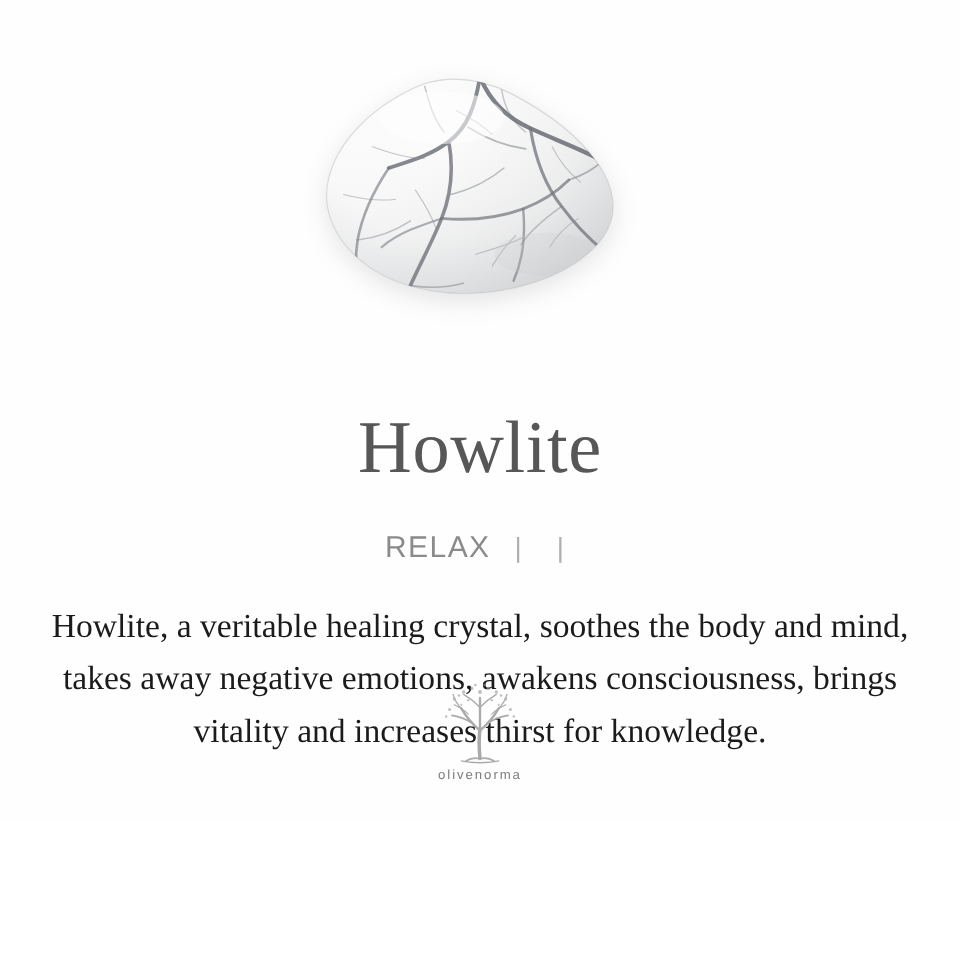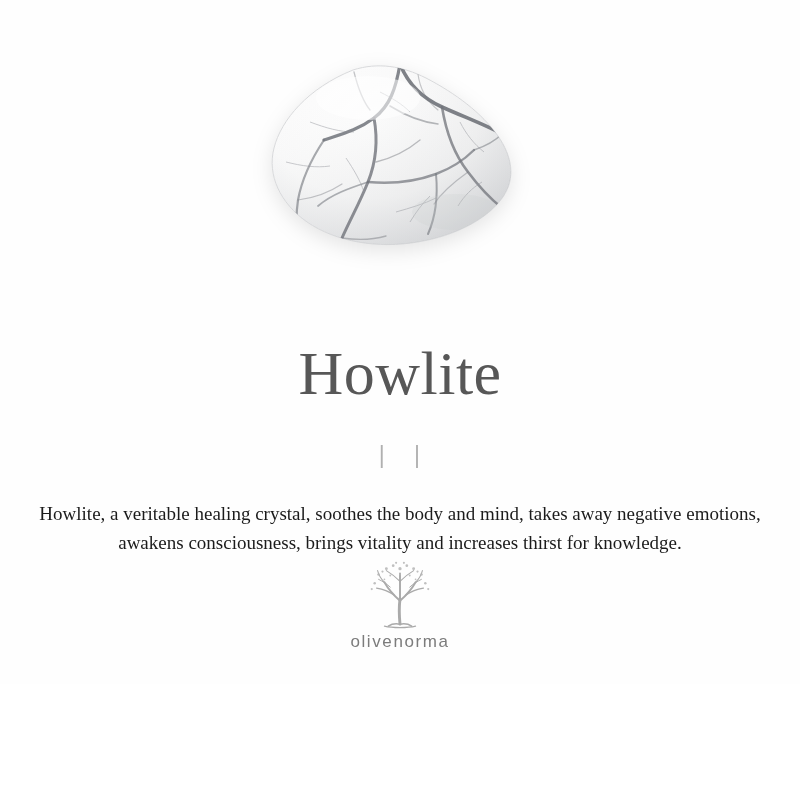--- a/index.html
+++ b/index.html
@@ -65,21 +65,21 @@
     color: #b0b0b0;
     font-size: 23px;
   }
 
   
   .desc {
     margin-top: 30px;
     width: 740px;
     text-align: center;
     font-family: "Liberation Serif", serif;
-    font-size: 19px;
+    font-size: 28px;
     line-height: 1.55;
     color: #1b1b1b;
   }
 
   
   .brand {
     position: absolute;
     left: 0;
     right: 0;
     bottom: 32px;
@@ -89,21 +89,21 @@
   }
   .tree-svg {
     width: 78px;
     height: 74px;
     display: block;
     opacity: 0.72;
   }
   .brand-name {
     margin-top: 2px;
     font-family: "Liberation Sans", sans-serif;
-    font-size: 17px;
+    font-size: 11px;
     letter-spacing: 1.6px;
     color: #7c7c7c;
   }
 </style>
 </head>
 <body>
 
 <div class="card">
 
   <div class="stone-wrap">
@@ -170,20 +170,21 @@
 
         <ellipse cx="118" cy="36" rx="52" ry="22" fill="#ffffff" opacity="0.55"></ellipse>
         <ellipse cx="206" cy="150" rx="44" ry="18" fill="#c9cbcf" opacity="0.22"></ellipse>
       </g>
     </svg>
   </div>
 
   <div class="title">Howlite</div>
 
   <div class="keywords">
+    <span class="kw">RELAX</span>
     <span class="sep">|</span>
     <span class="sep">|</span>
   </div>
 
   <div class="desc">Howlite, a veritable healing crystal, soothes the body and mind, takes away negative emotions, awakens consciousness, brings vitality and increases thirst for knowledge.</div>
 
   <div class="brand">
     <svg class="tree-svg" viewBox="0 0 80 76">
       <g stroke="#8a8a8a" fill="none" stroke-linecap="round">
 

